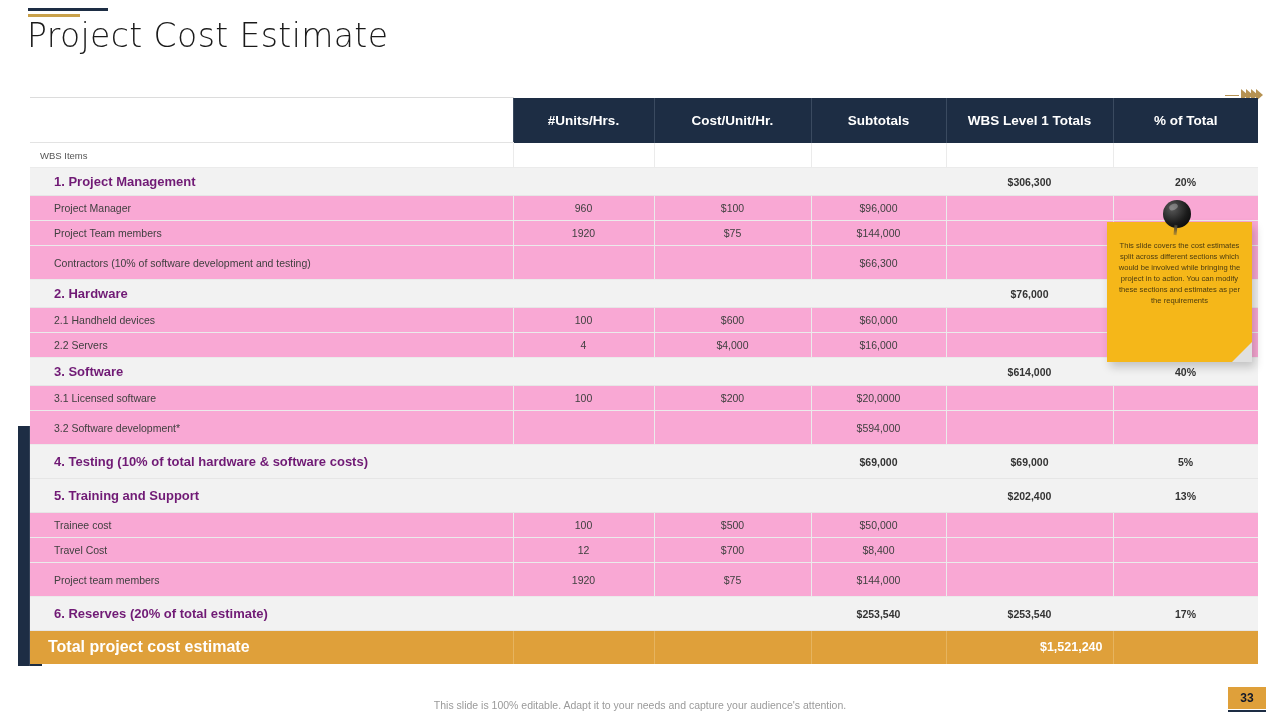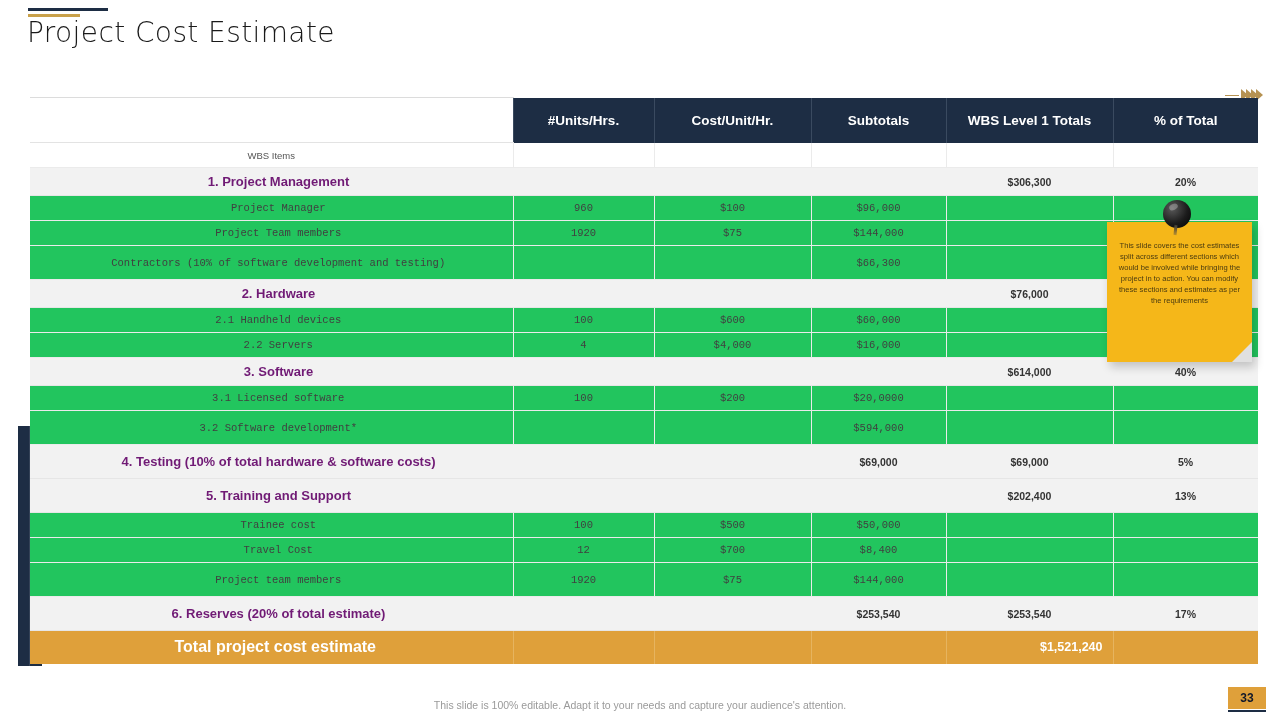--- a/index.html
+++ b/index.html
@@ -17,21 +17,21 @@
     width: 80px; height: 3px; background: #1d2d44;
   }
   .rule-gold {
     position: absolute; left: 28px; top: 14px;
     width: 52px; height: 3px; background: #c9a14a;
   }
 
   
   .title {
     position: absolute; left: 27px; top: 16px;
-    font-size: 28px; font-weight: 300; letter-spacing: 0.4px;
+    font-size: 33px; font-weight: 300; letter-spacing: 0.4px;
     color: #1a1a1a; font-family: "DejaVu Sans", sans-serif;
     white-space: nowrap;
   }
 
   
   .chev-wrap {
     position: absolute; right: 17px; top: 89px;
     display: flex; align-items: center;
   }
   .chev-line { width: 14px; height: 1px; background: #b69252; margin-right: 4px; }
@@ -79,32 +79,32 @@
   }
   thead tr.topline th.blank { border-top: 1px solid #dcdcdc; }
 
   tbody td {
     font-size: 10.5px; color: #404040;
     border-bottom: 1px solid #ebebeb;
     padding: 0 10px;
     vertical-align: middle;
     height: 25px;
   }
-  tbody td.label { text-align: center; }
+  tbody td.label { text-align: left; }
   tbody td.num { text-align: center; border-left: 1px solid #ebebeb; }
 
   tr.meta td { height: 25px; background: #ffffff; }
   tr.meta td.label { font-size: 9.5px; color: #555; }
 
   tr.group { background: #f2f2f2; }
   tr.group td { height: 28px; border-bottom: 1px solid #e6e6e6; }
   tr.group td.label { font-size: 13px; font-weight: bold; color: #701a75; padding-left: 24px; }
   tr.group td.num { font-size: 10.5px; font-weight: bold; color: #333; border-left: none; }
 
-  tr.detail { background: #22c55e; font-family: Liberation Mono, monospace; }
+  tr.detail { background: #f9a8d4; }
   tr.detail td.label { padding-left: 24px; font-size: 10.5px; }
 
   tr.tall td { height: 34px; padding-left: 10px; }
 
   tr.total { background: #dfa03a; }
   tr.total td {
     height: 33px; border-bottom: none;
     border-left: 1px solid #e6b45f;
     color: #ffffff;
   }

